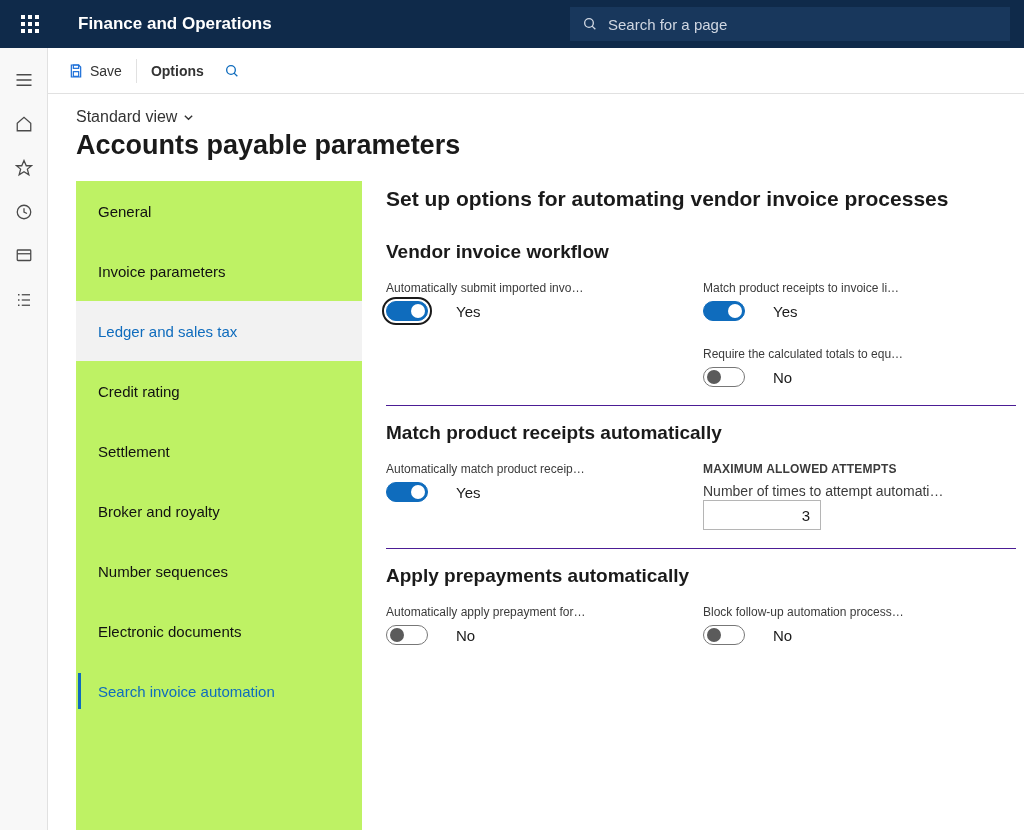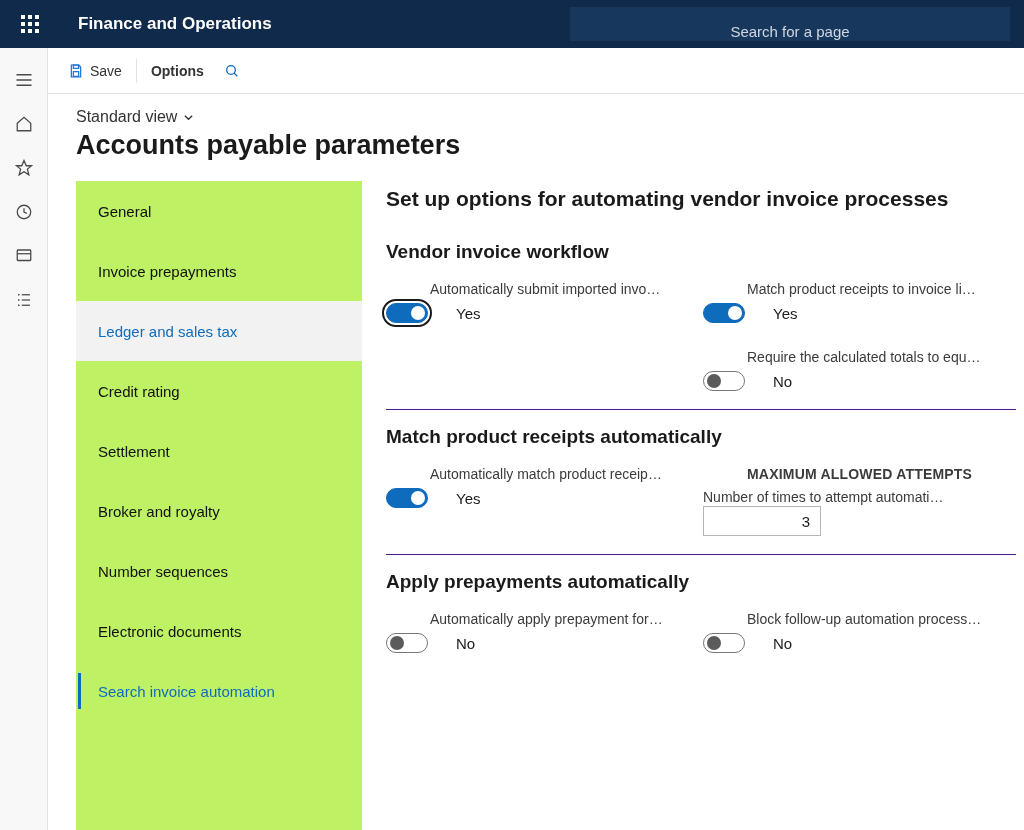--- a/index.html
+++ b/index.html
@@ -17,21 +17,21 @@
   .waffle {
     width: 48px; height: 48px; display: flex; align-items: center; justify-content: center;
     cursor: pointer;
   }
   .waffle-grid { display: grid; grid-template-columns: repeat(3, 4px); grid-gap: 3px; }
   .waffle-grid span { width:4px; height:4px; background:#fff; display:block; }
   .brand { font-size: 17px; font-weight: 600; margin-left: 24px; flex: 0 0 auto; }
   .top-spacer { flex: 1; }
   .searchbox {
     background: #18375c; height: 34px; width: 440px; margin-right: 8px;
-    display: flex; align-items: center; color: #d0d7e2; padding: 16px 12px; flex-direction: column;
+    display: flex; align-items: center; color: #d0d7e2; padding: 16px 12px;
   }
   .searchbox .icon { width:16px; height:16px; margin-right:10px; color:#d0d7e2; }
   .searchbox .placeholder { color:#d0d7e2; font-size:15px; }
 
   
   .appbody { display: flex; height: calc(100% - 48px); width:100%; }
   .leftrail {
     width: 48px; background: #f8f8f8; border-right: 1px solid #e1e1e1;
     display: flex; flex-direction: column; align-items: center;
     padding-top: 10px; color:#4a4a4a;
@@ -95,22 +95,22 @@
   .section { border-top:1px solid #4c1d95; padding: 16px 0 18px; }
   .section.first { border-top:none; }
   .section h3 {
     font-size: 19px; font-weight:600; margin-bottom: 18px;
   }
   .row2 {
     display:grid; grid-template-columns: 1fr 1fr; column-gap: 4px; row-gap: 26px;
   }
   .field {}
   .field-label {
-    font-size:14px; color:#3b3b3b; white-space:nowrap; overflow:hidden; text-overflow:ellipsis;
-    display:block; max-width: 270px; margin-bottom:6px;margin-left:44px;
+    font-size:12px; color:#3b3b3b; white-space:nowrap; overflow:hidden; text-overflow:ellipsis;
+    display:block; max-width: 270px; margin-bottom:6px;
   }
   .field-sub {
     font-size:14px; color:#3b3b3b; margin-bottom:6px;
     white-space:nowrap; overflow:hidden; text-overflow:ellipsis; max-width: 270px;
   }
   .field-label.strong { font-weight:700; letter-spacing:.2px; text-transform:uppercase; }
   .toggle-wrap { display:flex; align-items:center; gap:28px; }
   .toggle {
     width:42px; height:20px; border-radius:10px; position:relative;
     background:#fff; border:1px solid #777; cursor:pointer;
@@ -239,21 +239,21 @@
       <div class="pagetitle">Accounts payable parameters</div>
     </div>
 
     <div class="mainarea">
 
       <div class="sidenav">
         <div class="sidenav-item">
             <span>General</span>
           </div>
         <div class="sidenav-item">
-            <span>Invoice prepayments</span>
+            <span>Invoice parameters</span>
           </div>
         <div class="sidenav-item selected-blue">
             <span>Ledger and sales tax</span>
           </div>
         <div class="sidenav-item">
             <span>Credit rating</span>
           </div>
         <div class="sidenav-item">
             <span>Settlement</span>
           </div>

